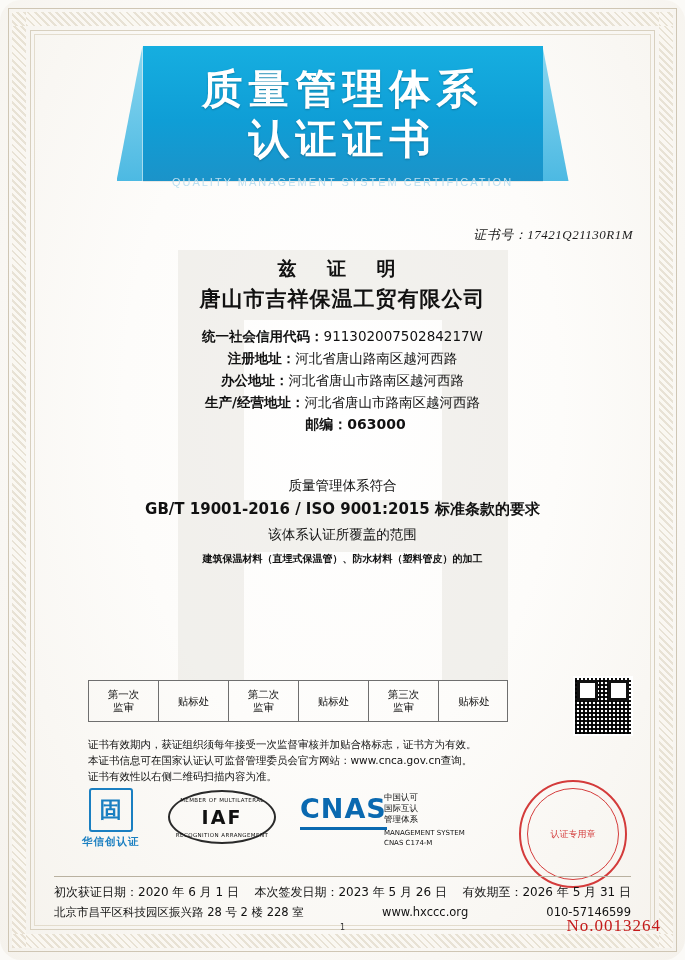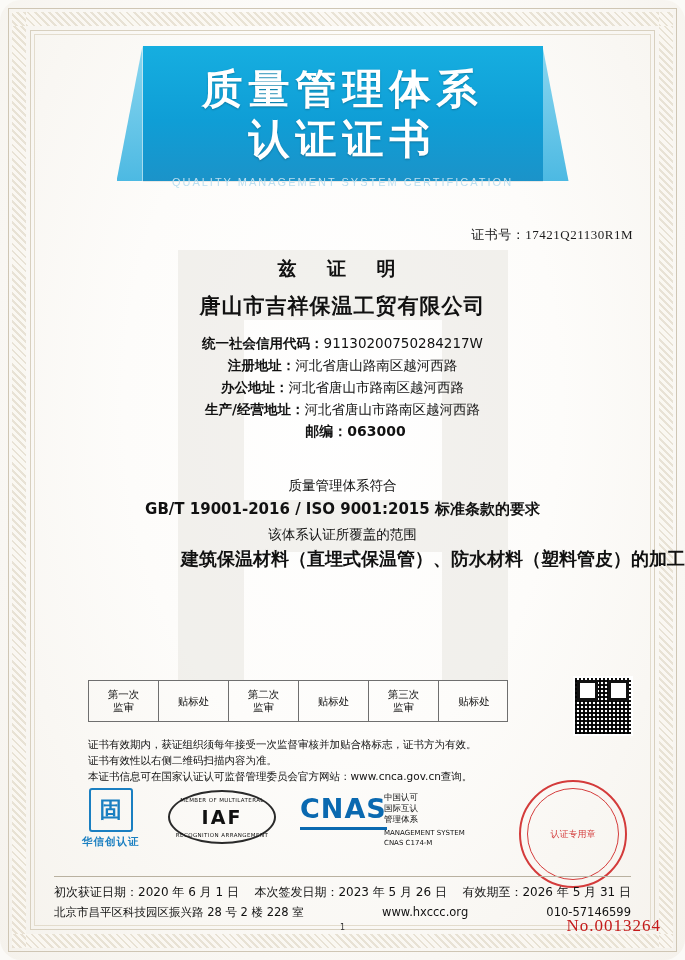--- a/index.html
+++ b/index.html
@@ -94,36 +94,37 @@
     position:absolute;left:50%;top:176px;transform:translateX(-50%);
     color:#bcdff0;font-size:11px;letter-spacing:2px;white-space:nowrap;
     font-family:"Liberation Sans",sans-serif;
   }
 
   
   .cert-no{
     position:absolute;right:52px;top:226px;
     font-size:13px;color:#1b1b1b;letter-spacing:.5px;
     font-family:"Liberation Serif",serif;
+    font-style:italic;
   }
   .cert-no .val{font-family:"Liberation Serif",serif;}
 
   
   .body-block{position:absolute;left:0;right:0;top:256px;text-align:center;}
-  .zizheng{font-size:19px;font-weight:bold;letter-spacing:12px;color:#111;margin-bottom:10px;}
+  .zizheng{font-size:19px;font-weight:bold;letter-spacing:12px;color:#111;margin-bottom:3px;}
   .company{font-size:21px;font-weight:bold;color:#111;letter-spacing:1px;margin-bottom:12px;}
   .row{font-size:13.5px;color:#111;line-height:22px;}
   .row b{font-weight:bold;}
   .postcode{font-size:14px;font-weight:bold;color:#111;margin-top:3px;padding-left:26px;}
 
   .std-block{position:absolute;left:0;right:0;top:452px;text-align:center;margin-top:22px;}
   .std-lead{font-size:13.5px;color:#111;line-height:22px;}
   .std-main{font-size:15px;font-weight:bold;color:#111;line-height:26px;}
   .scope-lead{font-size:13.5px;color:#111;line-height:24px;}
-  .scope-text{font-size:18px;font-weight:bold;color:#111;line-height:26px;text-align:right;}
+  .scope-text{font-size:10px;font-weight:bold;color:#111;line-height:26px;}
 
   
   .surv{
     position:absolute;left:88px;top:680px;width:420px;height:42px;
     display:flex;border:1px solid #6f6f6f;box-sizing:border-box;
   }
   .surv .cell{
     flex:0 0 70px;border-right:1px solid #6f6f6f;
     display:flex;align-items:center;justify-content:center;
     font-size:10.5px;color:#111;text-align:center;line-height:13px;
@@ -279,22 +280,22 @@
       <div class="cell">贴标处</div>
       <div class="cell" style="white-space:pre-line">第三次
 监审</div>
       <div class="cell">贴标处</div>
     </div>
 
     <div class="qr"></div>
 
     <div class="fine">
       <div>证书有效期内，获证组织须每年接受一次监督审核并加贴合格标志，证书方为有效。</div>
+      <div>本证书信息可在国家认证认可监督管理委员会官方网站：www.cnca.gov.cn查询。</div>
       <div>证书有效性以右侧二维码扫描内容为准。</div>
-      <div>本证书信息可在国家认证认可监督管理委员会官方网站：www.cnca.gov.cn查询。</div>
     </div>
 
     <div class="logos">
       <div class="logo lg-hx">
         <div class="hx-mark">固</div>
         <div class="hx-text">华信创认证</div>
       </div>
 
       <div class="logo lg-iaf">
         <div class="iaf-ring">

